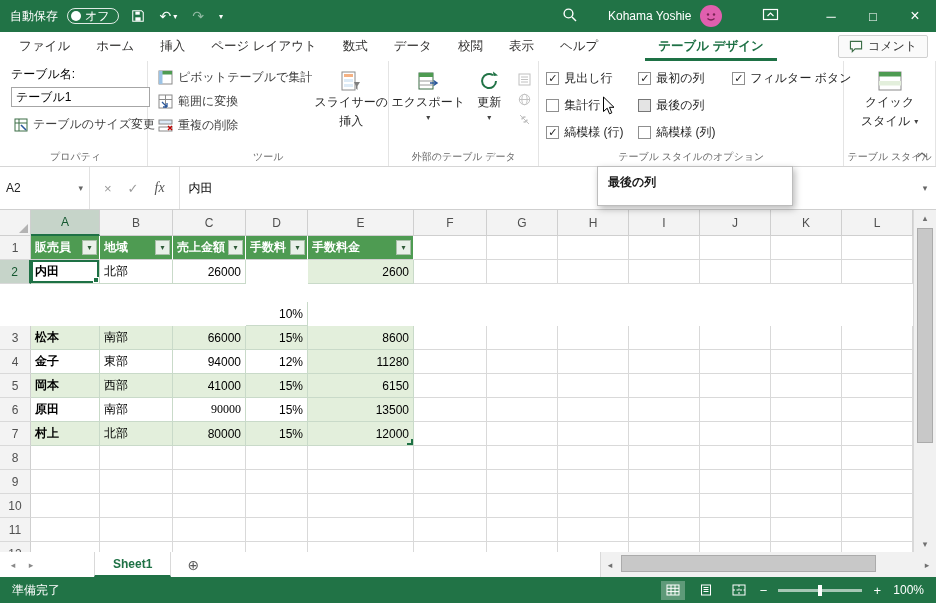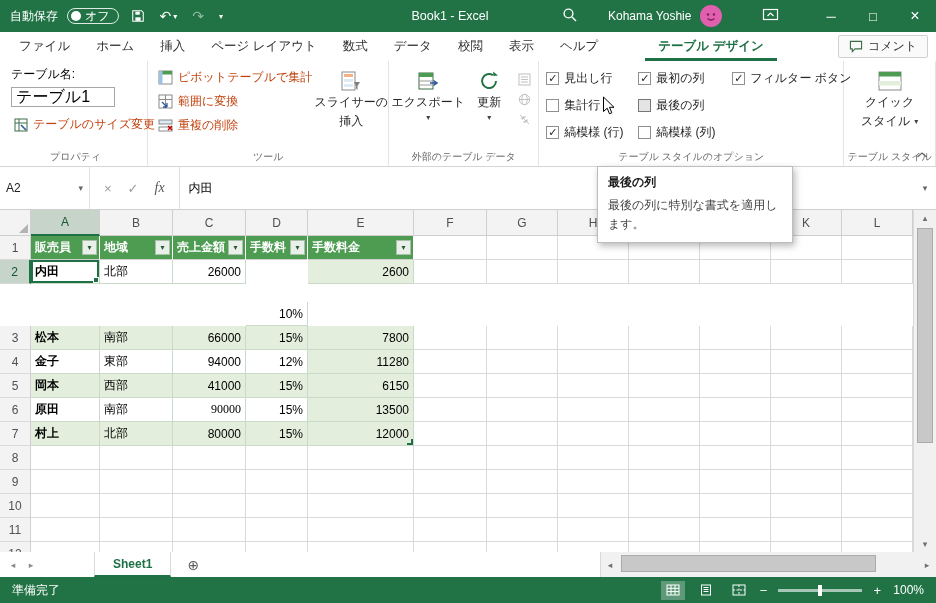--- a/index.html
+++ b/index.html
@@ -36,25 +36,25 @@
   .pill-btn { display: flex; align-items: center; gap: 5px; border: 1px solid #D0D0D0; background: #FAFAFA;
               padding: 2px 10px; font-size: 12px; color: #333; border-radius: 2px; }
 
   
   .ribbon { position: absolute; top: 61px; left: 0; right: 0; height: 106px; background: #fff;
             border-bottom: 1px solid #D6D6D6; display: flex; align-items: stretch; padding-left: 4px; font-size: 12px; }
   .rgroup { position: relative; border-right: 1px solid #E4E4E4; padding: 5px 7px 17px 7px; display: flex; gap: 6px; }
   .glabel { position: absolute; bottom: 2px; left: 0; right: 0; text-align: center; font-size: 10px;
             color: #6a6a6a; white-space: nowrap; }
   .vcol { display: flex; flex-direction: column; gap: 5px; }
-  .sbtn { display: flex; align-items: center; gap: 5px; padding: 1px 3px; white-space: nowrap; color: #c2410c; }
+  .sbtn { display: flex; align-items: center; gap: 5px; padding: 1px 3px; white-space: nowrap; color: #404040; }
   .bigbtn { display: flex; flex-direction: column; align-items: center; justify-content: flex-start;
             gap: 2px; padding: 4px 4px 0 4px; text-align: center; color: #262626; white-space: nowrap; }
   .bigbtn .caret { font-size: 8px; color: #444; }
-  .tname-input { width: 104px; height: 20px; border: 1px solid #A6A6A6; font-size: 16px; padding: 1px 4px;
+  .tname-input { width: 139px; height: 20px; border: 1px solid #A6A6A6; font-size: 12px; padding: 1px 4px;
                  font-family: inherit; }
   .minicol { display: flex; flex-direction: column; gap: 7px; padding-top: 7px; }
   .opts { display: flex; gap: 8px; padding-top: 4px; }
   .opt-col { display: flex; flex-direction: column; gap: 10px; }
   .chk { display: flex; align-items: center; gap: 5px; white-space: nowrap; color: #262626; }
   .chk .box { width: 13px; height: 13px; border: 1px solid #8f8f8f; background: #fff; display: flex;
               align-items: center; justify-content: center; flex: none; }
   .chk .tick { display: none; font-size: 11px; line-height: 1; color: #222; font-weight: bold; }
   .chk.checked .tick { display: block; }
   .chk.hover .box { background: #E4E4E4; border-color: #777; }
@@ -174,23 +174,20 @@
         <span class="mini-caret">▾</span>
       </span>
       <span class="tb-btn dim">
         <span>↷</span>
       </span>
       <span class="tb-btn">
         <span class="mini-caret">▾</span>
       </span>
     </div>
 
-    <div class="tb-title">
-      <span>Book1 -  Excel</span>
-    </div>
 
     <span class="tb-search">
       <svg width="16" height="16" viewBox="0 0 16 16">
           <circle cx="6.5" cy="6.5" r="4.4" fill="none" stroke="#fff" stroke-width="1.4"></circle>
           <line x1="10" y1="10" x2="14" y2="14" stroke="#fff" stroke-width="1.4"></line>
         </svg>
     </span>
 
     <div class="tb-user">
       <span>Kohama Yoshie</span>
@@ -498,21 +495,21 @@
         <div class="g-cell" style="width: 71px;"></div>
         <div class="g-cell" style="width: 71px;"></div>
         <div class="g-cell" style="width: 71px;"></div>
       </div>
       <div class="g-row">
         <div class="g-rh">3</div>
         <div class="g-cell t-body t-first band" style="width: 69px;">松本</div>
         <div class="g-cell t-body band" style="width: 73px;">南部</div>
         <div class="g-cell t-body num band" style="width: 73px;">66000</div>
         <div class="g-cell t-body num band" style="width: 62px;">15%</div>
-        <div class="g-cell t-body num band t-last" style="width: 106px;">7800</div>
+        <div class="g-cell t-body num band t-last" style="width: 106px;">8600</div>
         <div class="g-cell" style="width: 73px;"></div>
         <div class="g-cell" style="width: 71px;"></div>
         <div class="g-cell" style="width: 71px;"></div>
         <div class="g-cell" style="width: 71px;"></div>
         <div class="g-cell" style="width: 71px;"></div>
         <div class="g-cell" style="width: 71px;"></div>
         <div class="g-cell" style="width: 71px;"></div>
       </div>
       <div class="g-row">
         <div class="g-rh">4</div>
@@ -732,20 +729,19 @@
       <span class="zoom-track">
         <span class="zoom-thumb"></span>
       </span>
       <span class="zoom-sign">+</span>
       <span style="width:34px;text-align:right;">100%</span>
     </div>
   </div>
 
   <div class="tooltip">
     <div class="tt-title">最後の列</div>
-    <div class="tt-body">最後の列に特別な書式を適用します。</div>
   </div>
 
   <svg class="cursor" width="13" height="20" viewBox="0 0 13 20">
     <path d="M1.5 1 L1.5 15.5 L5.2 12.2 L7.5 17.8 L9.8 16.8 L7.5 11.3 L12 11.3 Z" fill="#fff" stroke="#000" stroke-width="1"></path>
   </svg>
 
 </div>
 
 </body></html>

